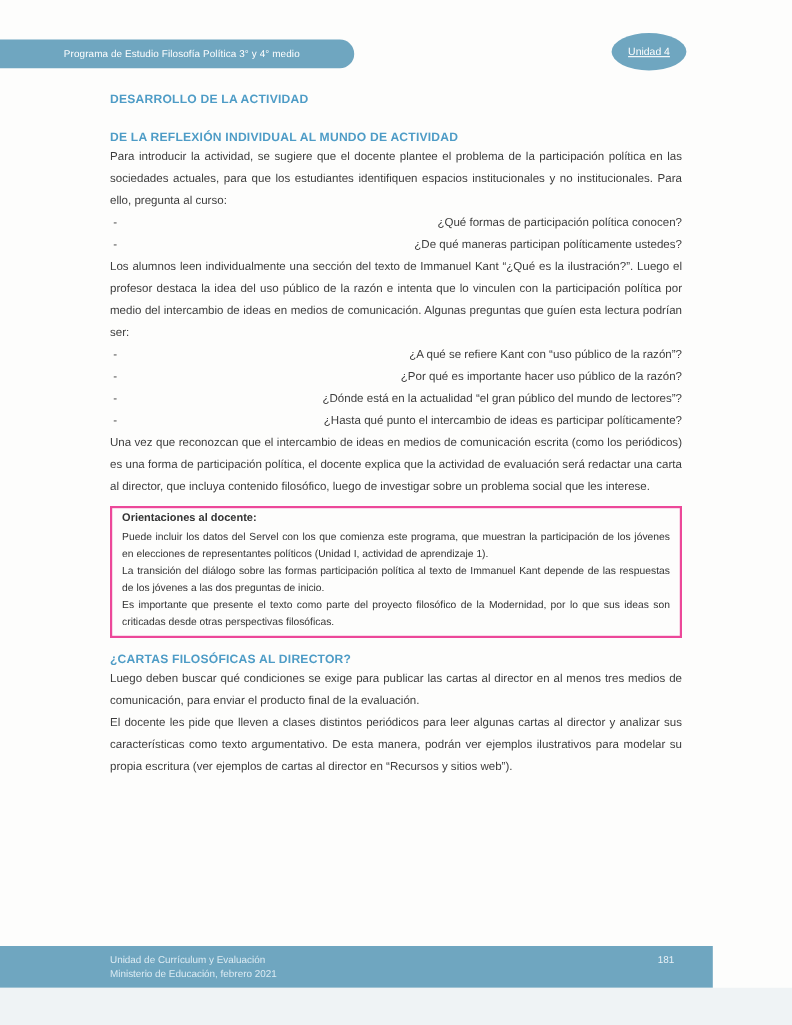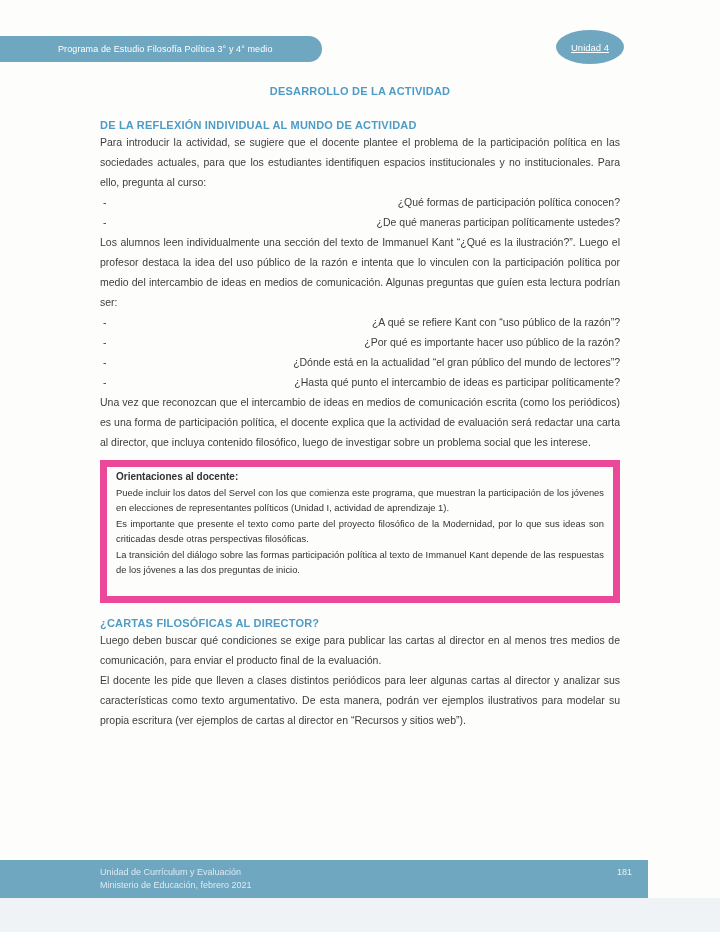--- a/index.html
+++ b/index.html
@@ -30,52 +30,52 @@
     color:#ffffff;font-size:9.5px;text-decoration:underline;
   }
 
   
   .content{
     position:absolute;left:100px;top:0;width:520px;
     color:var(--body-ink);font-size:10.5px;line-height:20px;text-align:justify;
   }
   .sec-title{
     margin:84px 0 0 0;color:var(--heading-blue);
-    font-size:11px;font-weight:bold;line-height:14px;text-align:center;letter-spacing:0.2px;
+    font-size:11px;font-weight:bold;line-height:14px;text-align:left;letter-spacing:0.2px;
   }
   .sub-title{
     margin:20px 0 0 0;color:var(--heading-blue);
     font-size:11px;font-weight:bold;line-height:14px;text-align:left;letter-spacing:0.2px;
   }
   .content p{margin:0;}
   .first-para{margin-top:3px;}
   .spaced{margin-top:12px;}
 
   .bullet-row{display:flex;}
   .bullet-marker{width:24px;padding-left:3px;box-sizing:border-box;flex:none;text-align:left;}
   .bullet-text{flex:1;text-align:right;}
 
   .teacher-box{
-    margin-top:8px;border:7px solid #ec4899;background:#fdfdfc;
-    padding:2px 9px 18px 9px;color:var(--box-ink);
+    margin-top:8px;border:2px solid #ec4899;background:#fdfdfc;
+    padding:2px 9px 5px 9px;color:var(--box-ink);
     font-size:9.4px;line-height:15.5px;text-align:justify;
   }
   .teacher-box .box-title{font-weight:bold;font-size:10px;text-align:left;}
 
   .cartas-title{margin-top:13px;}
   
   .footer-bar{
     position:absolute;left:0;top:860px;width:648px;height:38px;
     background:var(--bar-blue);
   }
   .footer-org{
     position:absolute;left:100px;top:6px;color:#dcebf3;font-size:9px;line-height:13px;
   }
   .page-number{
-    position:absolute;left:598px;top:7px;width:34px;text-align:right;
+    position:absolute;left:598px;top:7px;width:34px;text-align:left;
     color:#e9f2f7;font-size:9px;
   }
   .bottom-strip{
     position:absolute;left:0;top:898px;width:720px;height:34px;background:#eff3f5;
   }
 </style>
 </head>
 <body>
 
 <div class="page">
@@ -121,22 +121,22 @@
     <div class="bullet-row">
       <span class="bullet-marker">-</span>
       <span class="bullet-text">¿Hasta qué punto el intercambio de ideas es participar políticamente?</span>
     </div>
 
     <p class="spaced">Una vez que reconozcan que el intercambio de ideas en medios de comunicación escrita (como los periódicos) es una forma de participación política, el docente explica que la actividad de evaluación será redactar una carta al director, que incluya contenido filosófico, luego de investigar sobre un problema social que les interese.</p>
 
     <div class="teacher-box">
       <div class="box-title">Orientaciones al docente:</div>
       <p>Puede incluir los datos del Servel con los que comienza este programa, que muestran la participación de los jóvenes en elecciones de representantes políticos (Unidad I, actividad de aprendizaje 1).</p>
+      <p>La transición del diálogo sobre las formas participación política al texto de Immanuel Kant depende de las respuestas de los jóvenes a las dos preguntas de inicio.</p>
       <p>Es importante que presente el texto como parte del proyecto filosófico de la Modernidad, por lo que sus ideas son criticadas desde otras perspectivas filosóficas.</p>
-      <p>La transición del diálogo sobre las formas participación política al texto de Immanuel Kant depende de las respuestas de los jóvenes a las dos preguntas de inicio.</p>
     </div>
 
     <div class="sub-title cartas-title">¿CARTAS FILOSÓFICAS AL DIRECTOR?</div>
 
     <p>Luego deben buscar qué condiciones se exige para publicar las cartas al director en al menos tres medios de comunicación, para enviar el producto final de la evaluación.</p>
     <p>El docente les pide que lleven a clases distintos periódicos para leer algunas cartas al director y analizar sus características como texto argumentativo. De esta manera, podrán ver ejemplos ilustrativos para modelar su propia escritura (ver ejemplos de cartas al director en “Recursos y sitios web”).</p>
 
   </div>
 
   <div class="footer-bar">

